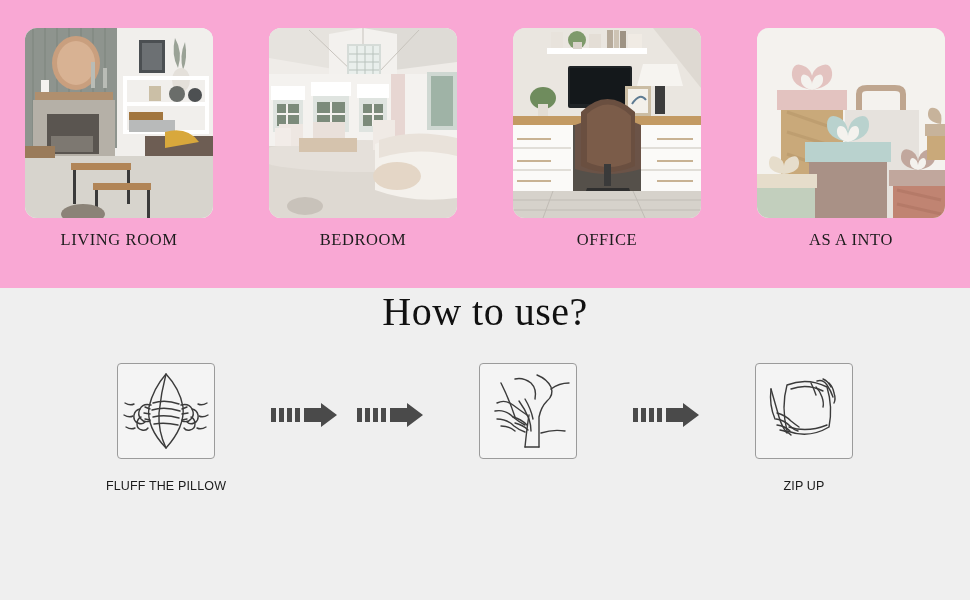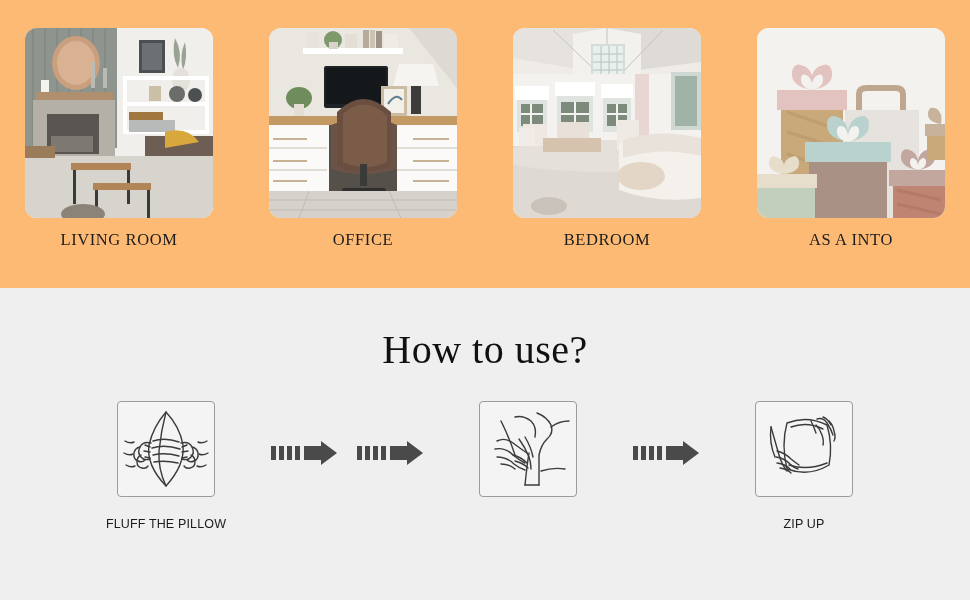--- a/index.html
+++ b/index.html
@@ -16,21 +16,21 @@
   .page {
     width: 970px;
     height: 600px;
     position: relative;
   }
 
   
   .rooms-section {
     width: 970px;
     height: 288px;
-    background: #fdba74;
+    background: #f9a8d4;
     box-sizing: border-box;
     display: flex;
     justify-content: space-between;
     padding: 28px 25px 0 25px;
   }
   .room-card {
     width: 188px;
     display: flex;
     flex-direction: column;
     align-items: center;
@@ -62,21 +62,20 @@
     width: 970px;
     height: 312px;
     background: #efefef;
   }
   .howto-title {
     text-align: center;
     font-family: "Liberation Serif", "DejaVu Serif", serif;
     font-size: 40px;
     color: #111111;
     margin: 0;
-    padding-top: 38px;
     font-weight: normal;
     letter-spacing: 0.5px;
   }
   .steps-row {
     margin-top: 28px;
     display: flex;
     align-items: flex-start;
     justify-content: center;
     padding: 0 32px;
   }
@@ -175,20 +174,83 @@
           <rect x="122" y="162" width="3" height="28" fill="#3a3a3a"></rect>
           <ellipse cx="58" cy="186" rx="22" ry="10" fill="#8b8378"></ellipse>
         </svg>
       </div>
       <div class="room-label">LIVING ROOM</div>
     </div>
 
     <div class="room-card">
       <div class="room-photo">
         <svg viewBox="0 0 188 190" preserveAspectRatio="none" aria-hidden="true">
+          <rect x="0" y="0" width="188" height="190" fill="#efece8"></rect>
+          <path d="M0 0 L94 0 L94 46 L0 30z" fill="#e6e3de"></path>
+          <path d="M94 0 L188 0 L188 34 L94 46z" fill="#dedbd6"></path>
+          <path d="M60 6 L94 0 L128 6 L128 46 L60 46z" fill="#f3f1ee"></path>
+          <g stroke="#c7c3bd" stroke-width="1" fill="none">
+            <line x1="40" y1="2" x2="84" y2="44"></line>
+              <line x1="150" y1="2" x2="110" y2="44"></line>
+            <line x1="94" y1="0" x2="94" y2="46"></line>
+          </g>
+          <rect x="78" y="16" width="34" height="36" fill="#d6dcd8"></rect>
+          <rect x="80" y="18" width="30" height="32" fill="#e9efec"></rect>
+          <g stroke="#b9c3bd" stroke-width="1">
+            <line x1="80" y1="26" x2="110" y2="26"></line>
+              <line x1="80" y1="34" x2="110" y2="34"></line>
+            <line x1="80" y1="42" x2="110" y2="42"></line>
+            <line x1="88" y1="18" x2="88" y2="50"></line>
+              <line x1="96" y1="18" x2="96" y2="50"></line>
+            <line x1="104" y1="18" x2="104" y2="50"></line>
+          </g>
+          <rect x="0" y="46" width="188" height="78" fill="#f4f2ef"></rect>
+          <g fill="#dfe4e0">
+            <rect x="4" y="62" width="30" height="42"></rect>
+            <rect x="44" y="58" width="36" height="46"></rect>
+            <rect x="90" y="60" width="28" height="44"></rect>
+          </g>
+          <g fill="#7c8b7b">
+            <rect x="8" y="76" width="22" height="22"></rect>
+            <rect x="48" y="74" width="28" height="26"></rect>
+            <rect x="94" y="76" width="20" height="22"></rect>
+          </g>
+          <g stroke="#f4f2ef" stroke-width="2">
+            <line x1="8" y1="86" x2="30" y2="86"></line>
+              <line x1="18" y1="76" x2="18" y2="98"></line>
+            <line x1="48" y1="86" x2="76" y2="86"></line>
+              <line x1="62" y1="74" x2="62" y2="100"></line>
+            <line x1="94" y1="86" x2="114" y2="86"></line>
+              <line x1="104" y1="76" x2="104" y2="98"></line>
+          </g>
+          <rect x="2" y="58" width="34" height="14" fill="#ffffff"></rect>
+          <rect x="42" y="54" width="40" height="14" fill="#ffffff"></rect>
+          <rect x="88" y="56" width="32" height="14" fill="#ffffff"></rect>
+          <rect x="122" y="46" width="14" height="70" fill="#e7d6d2"></rect>
+          <rect x="158" y="44" width="30" height="58" fill="#cfd8d2"></rect>
+          <rect x="162" y="48" width="22" height="50" fill="#9fb3a6"></rect>
+          <rect x="0" y="118" width="188" height="72" fill="#ded9d2"></rect>
+          <ellipse cx="94" cy="128" rx="110" ry="16" fill="#e5e0da"></ellipse>
+          <rect x="10" y="96" width="24" height="22" fill="#eee7e2"></rect>
+          <rect x="44" y="94" width="32" height="24" fill="#e9e0da"></rect>
+          <rect x="6" y="100" width="16" height="18" fill="#f2ece8"></rect>
+          <rect x="30" y="110" width="58" height="14" fill="#d5c3ad"></rect>
+          <rect x="104" y="92" width="22" height="30" fill="#f0eae5"></rect>
+          <path d="M106 116 q40 -16 82 -4 l0 58 q-44 6 -82 -8z" fill="#f4f1ec"></path>
+          <path d="M110 112 q34 -12 78 -2 l0 18 q-40 -10 -78 2z" fill="#e9e2da"></path>
+          <ellipse cx="128" cy="148" rx="24" ry="14" fill="#e4d6c6"></ellipse>
+          <ellipse cx="36" cy="178" rx="18" ry="9" fill="#c8c2ba"></ellipse>
+        </svg>
+      </div>
+      <div class="room-label">BEDROOM</div>
+    </div>
+
+    <div class="room-card">
+      <div class="room-photo">
+        <svg viewBox="0 0 188 190" preserveAspectRatio="none" aria-hidden="true">
           <rect x="0" y="0" width="188" height="190" fill="#eae6e0"></rect>
           <path d="M140 0 L188 0 L188 60 L140 0z" fill="#ded9d2"></path>
           <rect x="34" y="20" width="100" height="6" fill="#ffffff"></rect>
           <rect x="38" y="4" width="12" height="16" fill="#e8e3dc"></rect>
           <ellipse cx="64" cy="12" rx="9" ry="9" fill="#7e9a6b"></ellipse>
           <rect x="60" y="14" width="9" height="7" fill="#d9d3cb"></rect>
           <rect x="76" y="6" width="12" height="14" fill="#e4ded6"></rect>
           <rect x="94" y="2" width="6" height="18" fill="#b6aa9a"></rect>
           <rect x="101" y="2" width="5" height="18" fill="#cdc3b4"></rect>
           <rect x="107" y="3" width="6" height="17" fill="#9e9384"></rect>
@@ -243,83 +305,20 @@
               <line x1="120" y1="163" x2="132" y2="190"></line>
           </g>
         </svg>
       </div>
       <div class="room-label">OFFICE</div>
     </div>
 
     <div class="room-card">
       <div class="room-photo">
         <svg viewBox="0 0 188 190" preserveAspectRatio="none" aria-hidden="true">
-          <rect x="0" y="0" width="188" height="190" fill="#efece8"></rect>
-          <path d="M0 0 L94 0 L94 46 L0 30z" fill="#e6e3de"></path>
-          <path d="M94 0 L188 0 L188 34 L94 46z" fill="#dedbd6"></path>
-          <path d="M60 6 L94 0 L128 6 L128 46 L60 46z" fill="#f3f1ee"></path>
-          <g stroke="#c7c3bd" stroke-width="1" fill="none">
-            <line x1="40" y1="2" x2="84" y2="44"></line>
-              <line x1="150" y1="2" x2="110" y2="44"></line>
-            <line x1="94" y1="0" x2="94" y2="46"></line>
-          </g>
-          <rect x="78" y="16" width="34" height="36" fill="#d6dcd8"></rect>
-          <rect x="80" y="18" width="30" height="32" fill="#e9efec"></rect>
-          <g stroke="#b9c3bd" stroke-width="1">
-            <line x1="80" y1="26" x2="110" y2="26"></line>
-              <line x1="80" y1="34" x2="110" y2="34"></line>
-            <line x1="80" y1="42" x2="110" y2="42"></line>
-            <line x1="88" y1="18" x2="88" y2="50"></line>
-              <line x1="96" y1="18" x2="96" y2="50"></line>
-            <line x1="104" y1="18" x2="104" y2="50"></line>
-          </g>
-          <rect x="0" y="46" width="188" height="78" fill="#f4f2ef"></rect>
-          <g fill="#dfe4e0">
-            <rect x="4" y="62" width="30" height="42"></rect>
-            <rect x="44" y="58" width="36" height="46"></rect>
-            <rect x="90" y="60" width="28" height="44"></rect>
-          </g>
-          <g fill="#7c8b7b">
-            <rect x="8" y="76" width="22" height="22"></rect>
-            <rect x="48" y="74" width="28" height="26"></rect>
-            <rect x="94" y="76" width="20" height="22"></rect>
-          </g>
-          <g stroke="#f4f2ef" stroke-width="2">
-            <line x1="8" y1="86" x2="30" y2="86"></line>
-              <line x1="18" y1="76" x2="18" y2="98"></line>
-            <line x1="48" y1="86" x2="76" y2="86"></line>
-              <line x1="62" y1="74" x2="62" y2="100"></line>
-            <line x1="94" y1="86" x2="114" y2="86"></line>
-              <line x1="104" y1="76" x2="104" y2="98"></line>
-          </g>
-          <rect x="2" y="58" width="34" height="14" fill="#ffffff"></rect>
-          <rect x="42" y="54" width="40" height="14" fill="#ffffff"></rect>
-          <rect x="88" y="56" width="32" height="14" fill="#ffffff"></rect>
-          <rect x="122" y="46" width="14" height="70" fill="#e7d6d2"></rect>
-          <rect x="158" y="44" width="30" height="58" fill="#cfd8d2"></rect>
-          <rect x="162" y="48" width="22" height="50" fill="#9fb3a6"></rect>
-          <rect x="0" y="118" width="188" height="72" fill="#ded9d2"></rect>
-          <ellipse cx="94" cy="128" rx="110" ry="16" fill="#e5e0da"></ellipse>
-          <rect x="10" y="96" width="24" height="22" fill="#eee7e2"></rect>
-          <rect x="44" y="94" width="32" height="24" fill="#e9e0da"></rect>
-          <rect x="6" y="100" width="16" height="18" fill="#f2ece8"></rect>
-          <rect x="30" y="110" width="58" height="14" fill="#d5c3ad"></rect>
-          <rect x="104" y="92" width="22" height="30" fill="#f0eae5"></rect>
-          <path d="M106 116 q40 -16 82 -4 l0 58 q-44 6 -82 -8z" fill="#f4f1ec"></path>
-          <path d="M110 112 q34 -12 78 -2 l0 18 q-40 -10 -78 2z" fill="#e9e2da"></path>
-          <ellipse cx="128" cy="148" rx="24" ry="14" fill="#e4d6c6"></ellipse>
-          <ellipse cx="36" cy="178" rx="18" ry="9" fill="#c8c2ba"></ellipse>
-        </svg>
-      </div>
-      <div class="room-label">BEDROOM</div>
-    </div>
-
-    <div class="room-card">
-      <div class="room-photo">
-        <svg viewBox="0 0 188 190" preserveAspectRatio="none" aria-hidden="true">
           <rect x="0" y="0" width="188" height="190" fill="#f4f2ee"></rect>
 
           <rect x="88" y="82" width="74" height="108" fill="#e6e2dd"></rect>
           <path d="M102 82 L102 66 Q102 60 110 60 L138 60 Q146 60 146 66 L146 82" stroke="#bfa68f" stroke-width="6" fill="none"></path>
 
           <rect x="24" y="76" width="62" height="114" fill="#c9a97a"></rect>
           <g opacity="0.35">
             <path d="M30 84 l52 18 M30 104 l52 16 M30 126 l52 18 M30 150 l52 16 M30 172 l52 14" stroke="#a98a5e" stroke-width="3" fill="none"></path>
           </g>
           <rect x="20" y="62" width="70" height="20" fill="#e3c3c0"></rect>

